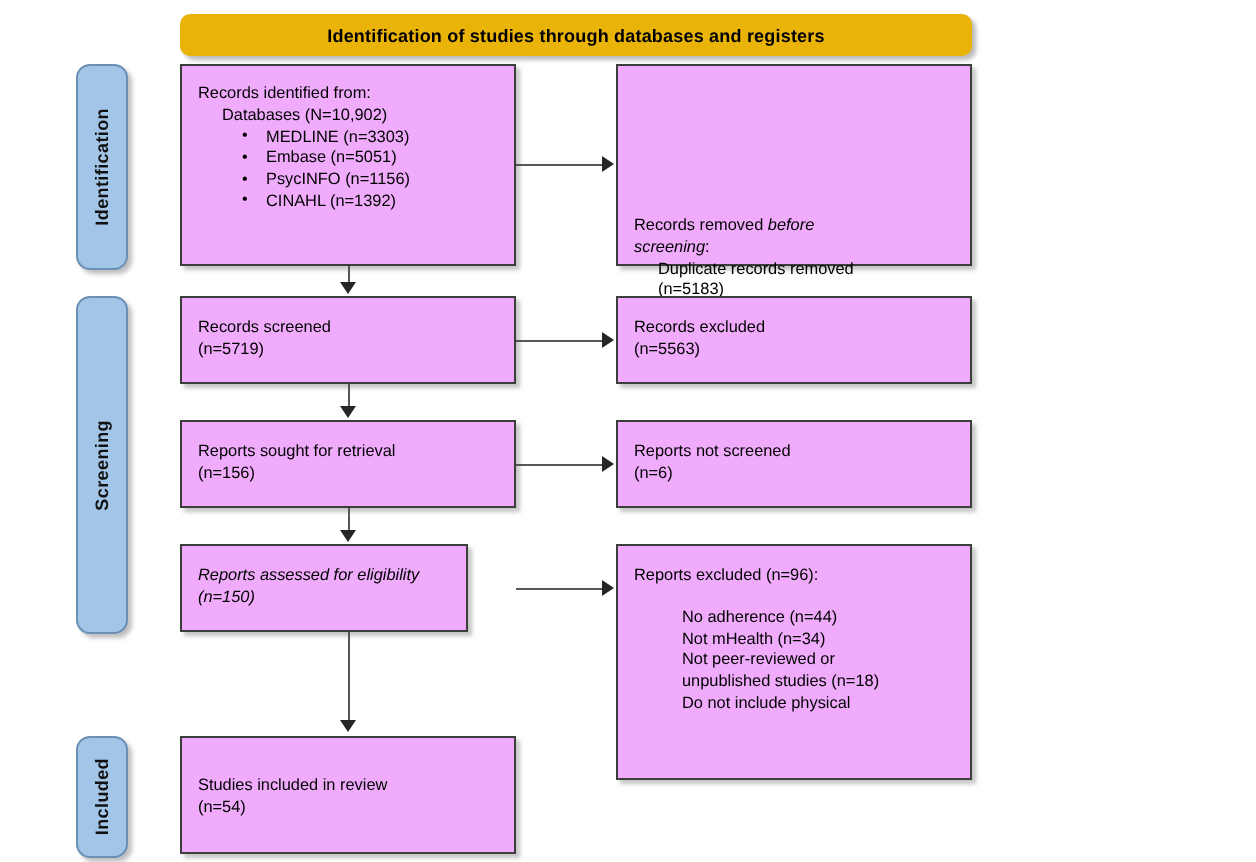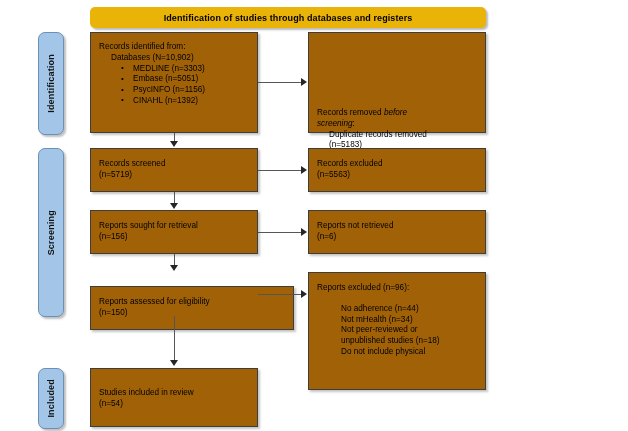--- a/index.html
+++ b/index.html
@@ -65,21 +65,21 @@
     white-space: nowrap;
     letter-spacing: 0.2px;
   }
   #stage-identification { left: 38px; top: 32px;  width: 24px; height: 101px; }
   #stage-screening      { left: 38px; top: 148px; width: 24px; height: 167px; }
   #stage-included       { left: 38px; top: 368px; width: 24px; height: 59px;  }
 
   
   .box {
     position: absolute;
-    background: #a16207;
+    background: #f0abfc;
     border: 1.5px solid #3d3d3d;
     box-sizing: border-box;
     box-shadow: 2px 2px 2px rgba(140,140,140,0.5);
     padding: 16px;
   }
   .box-text {
     position: absolute;
     left: 8px;
     right: 6px;
     font-size: 8.2px;
@@ -103,21 +103,21 @@
     position: absolute;
     left: -12px;
     top: -0.5px;
     font-size: 8px;
   }
 
   
   #box-identified { left: 90px;  top: 32px;  width: 168px; height: 101px; }
   #box-screened   { left: 90px;  top: 148px; width: 168px; height: 44px;  }
   #box-sought     { left: 90px;  top: 210px; width: 168px; height: 44px;  }
-  #box-assessed   { left: 90px;  top: 286px; width: 204px; height: 44px;  }
+  #box-assessed   { left: 90px;  top: 272px; width: 144px; height: 44px; font-style: italic;  }
   #box-included   { left: 90px;  top: 368px; width: 168px; height: 59px;  }
 
   
   #box-removed    { left: 308px; top: 32px;  width: 178px; height: 101px; }
   #box-rec-excl   { left: 308px; top: 148px; width: 178px; height: 44px;  }
   #box-not-retr   { left: 308px; top: 210px; width: 178px; height: 44px;  }
   #box-rep-excl   { left: 308px; top: 272px; width: 178px; height: 118px;  }
 
   
   #box-identified .box-text { top: 9px; }
@@ -209,21 +209,21 @@
 
   <div class="box" id="box-sought">
     <div class="box-text">
       <span>Reports sought for retrieval</span><br>
       <span>(n=156)</span>
     </div>
   </div>
 
   <div class="box" id="box-not-retr">
     <div class="box-text">
-      <span>Reports not retrieved</span><br>
+      <span>Reports not screened</span><br>
       <span>(n=6)</span>
     </div>
   </div>
 
   <div class="box" id="box-assessed">
     <div class="box-text">
       <span>Reports assessed for eligibility</span><br>
       <span>(n=150)</span>
     </div>
   </div>

